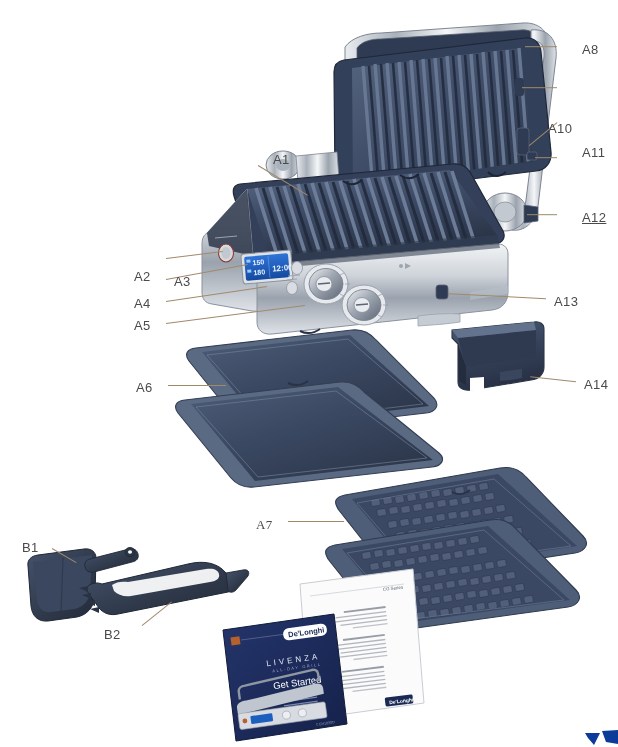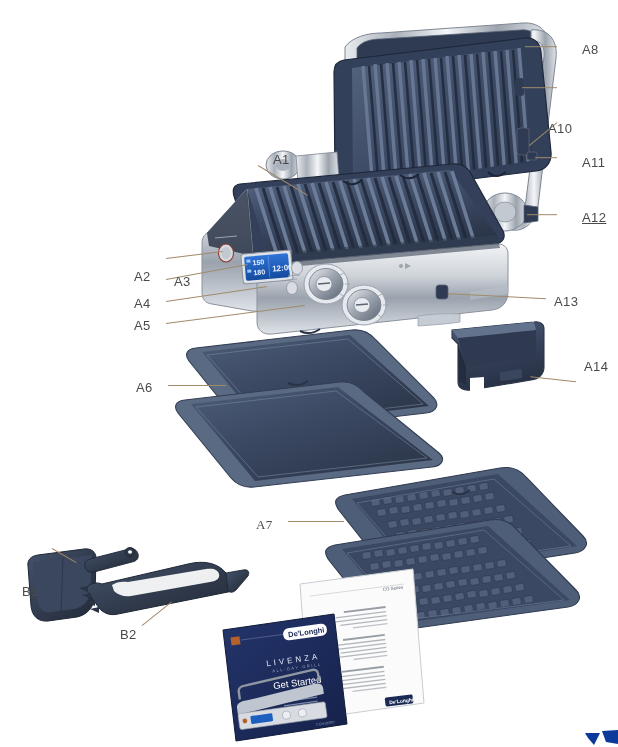--- a/index.html
+++ b/index.html
@@ -573,22 +573,22 @@
       <div class="callout" style="left: 233px; top: 153px; margin-left: 40px;">A1</div>
       <div class="callout" style="left: 134px; top: 270px;">A2</div>
       <div class="callout" style="left: 134px; top: 275px; margin-left: 40px;">A3</div>
       <div class="callout" style="left: 134px; top: 297px;">A4</div>
       <div class="callout" style="left: 134px; top: 319px;">A5</div>
       <div class="callout" style="left: 136px; top: 381px;">A6</div>
       <div class="callout" style="left: 256px; top: 518px; font-family: Liberation Serif, serif;">A7</div>
       <div class="callout" style="left: 582px; top: 43px;">A8</div>
       <div class="callout" style="left: 592px; top: 84px; margin-left: 36px;">A9</div>
       <div class="callout" style="left: 548px; top: 122px;">A10</div>
-      <div class="callout" style="left: 582px; top: 156px;">A11</div>
+      <div class="callout" style="left: 582px; top: 146px;">A11</div>
       <div class="callout" style="left: 582px; top: 211px; text-decoration: underline;">A12</div>
       <div class="callout" style="left: 554px; top: 295px;">A13</div>
-      <div class="callout" style="left: 584px; top: 360px;">A14</div>
-      <div class="callout" style="left: 22px; top: 541px; margin-top: 44px;">B1</div>
-      <div class="callout" style="left: 120px; top: 628px;">B2</div>
+      <div class="callout" style="left: 584px; top: 378px;">A14</div>
+      <div class="callout" style="left: 22px; top: 541px;">B1</div>
+      <div class="callout" style="left: 104px; top: 628px;">B2</div>
     </div>
 
 
 </div>
 
 </body></html>

